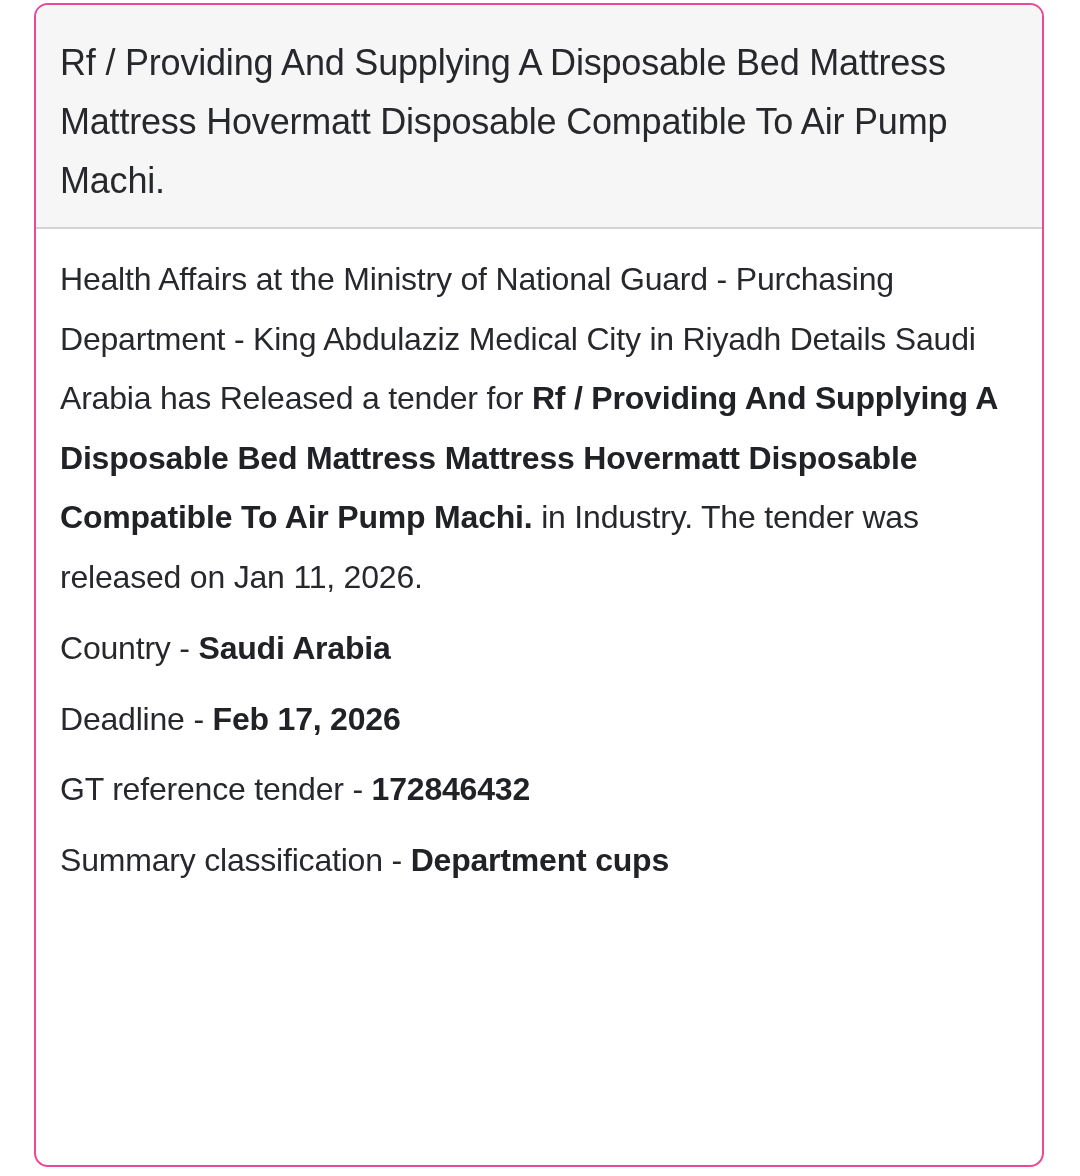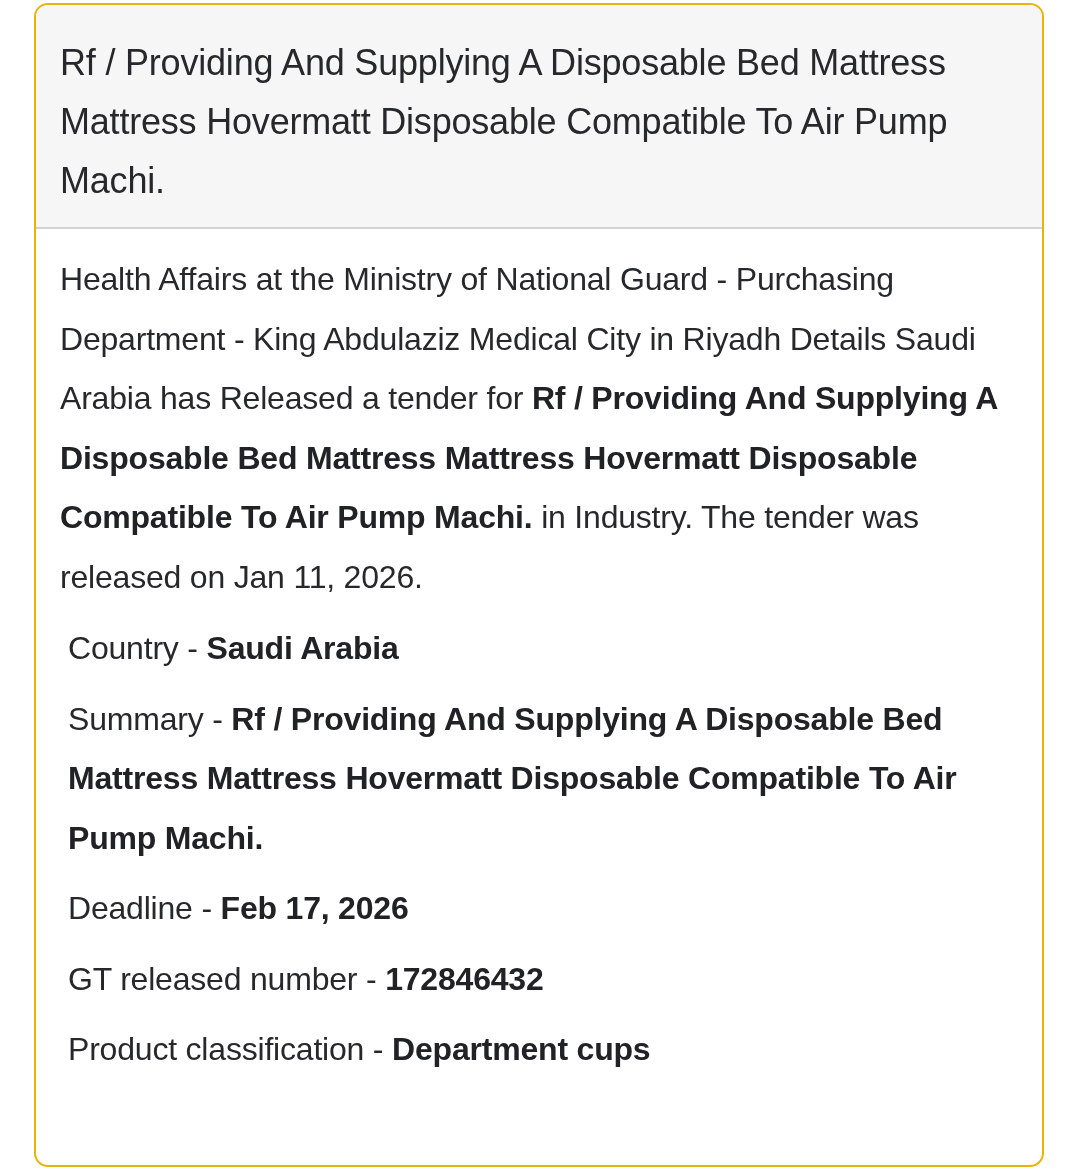--- a/index.html
+++ b/index.html
@@ -13,21 +13,21 @@
     body {
       font-family: "Liberation Sans", sans-serif;
       color: #212529;
     }
     .card {
       position: absolute;
       left: 34px;
       top: 3px;
       width: 1010px;
       height: 1164px;
-      border: 2px solid #eab308;
+      border: 2px solid #ec4899;
       border-radius: 14px;
       background: #ffffff;
       box-sizing: border-box;
       overflow: hidden;
     }
     .card-header {
       background: #f6f6f6;
       border-bottom: 2px solid #d3d3d3;
       padding: 28px 24px 0 24px;
       height: 224px;
@@ -45,39 +45,38 @@
       letter-spacing: -0.2px;
     }
     .desc {
       margin: 0 0 12px 0;
     }
     .desc b, .field b {
       font-weight: bold;
       color: #202225;
     }
     .field {
-      margin: 0 0 11px 8px;
+      margin: 0 0 11px 0;
     }
     .field .label {
       font-weight: normal;
     }
   </style>
 </head>
 <body>
 
 <div class="card">
   <div class="card-header">
     <span>Rf / Providing And Supplying A Disposable Bed Mattress Mattress Hovermatt Disposable Compatible To Air Pump Machi.</span>
   </div>
   <div class="card-body">
     <p class="desc"><span>Health Affairs at the Ministry of National Guard - Purchasing Department - King Abdulaziz Medical City in Riyadh Details Saudi Arabia has Released a tender for </span><b>Rf / Providing And Supplying A Disposable Bed Mattress Mattress Hovermatt Disposable Compatible To Air Pump Machi.</b><span> in Industry. The tender was released on Jan 11, 2026.</span></p>
 
     <div class="field"><span class="label">Country - </span><b>Saudi Arabia</b></div>
 
-    <div class="field"><span class="label">Summary - </span><b>Rf / Providing And Supplying A Disposable Bed Mattress Mattress Hovermatt Disposable Compatible To Air Pump Machi.</b></div>
 
     <div class="field"><span class="label">Deadline - </span><b>Feb 17, 2026</b></div>
 
-    <div class="field"><span class="label">GT released number - </span><b>172846432</b></div>
+    <div class="field"><span class="label">GT reference tender - </span><b>172846432</b></div>
 
-    <div class="field"><span class="label">Product classification - </span><b>Department cups</b></div>
+    <div class="field"><span class="label">Summary classification - </span><b>Department cups</b></div>
   </div>
 </div>
 
 </body></html>

